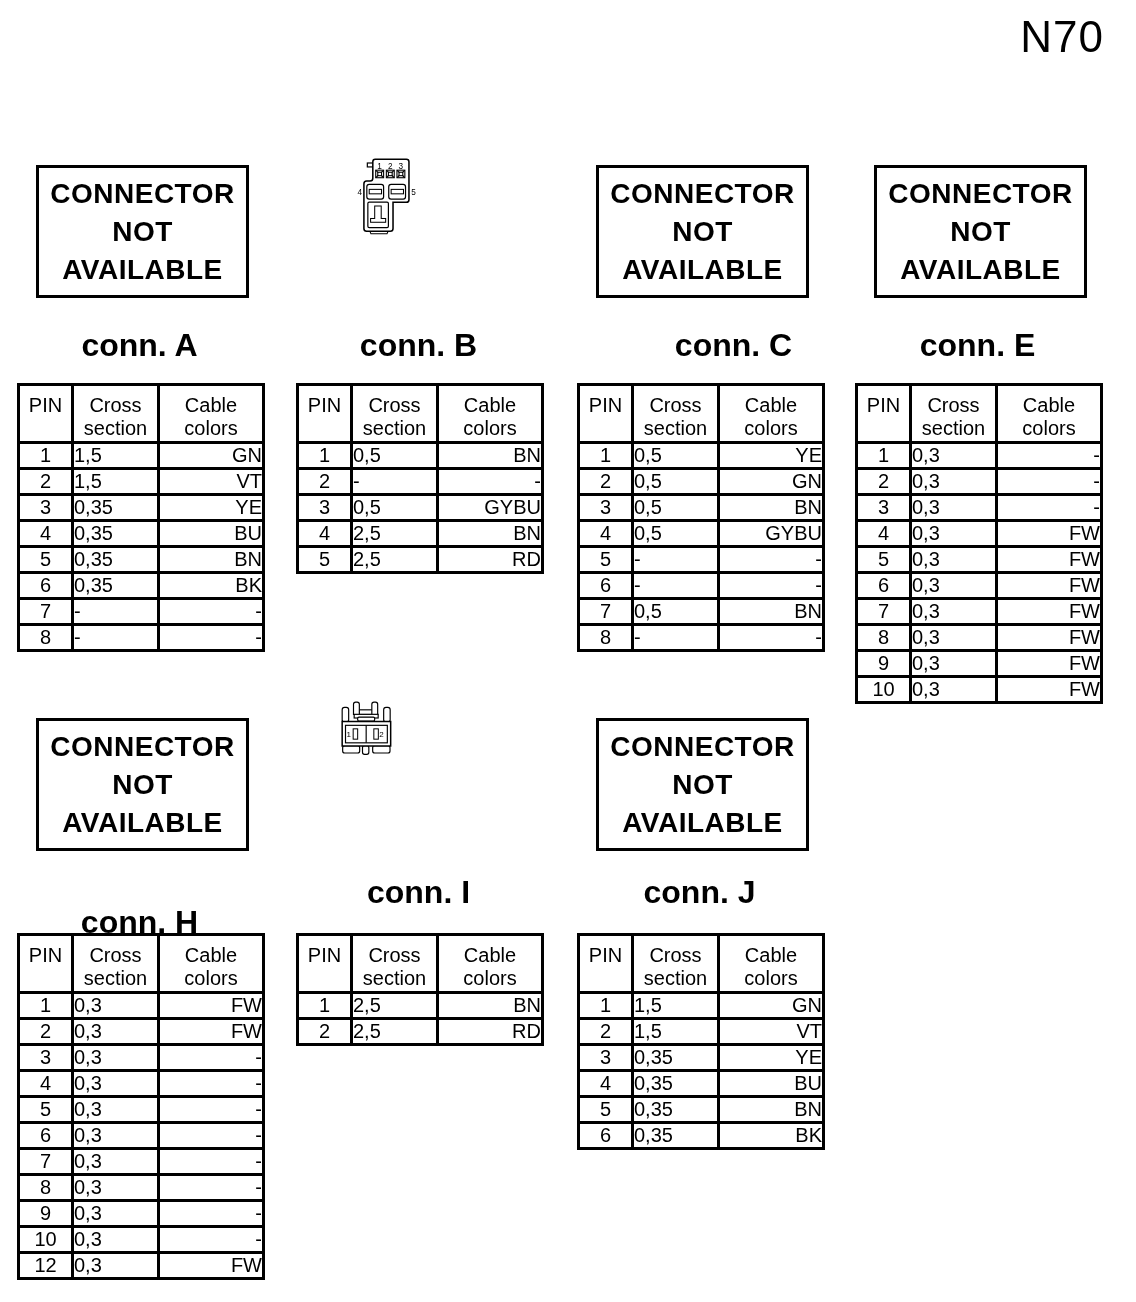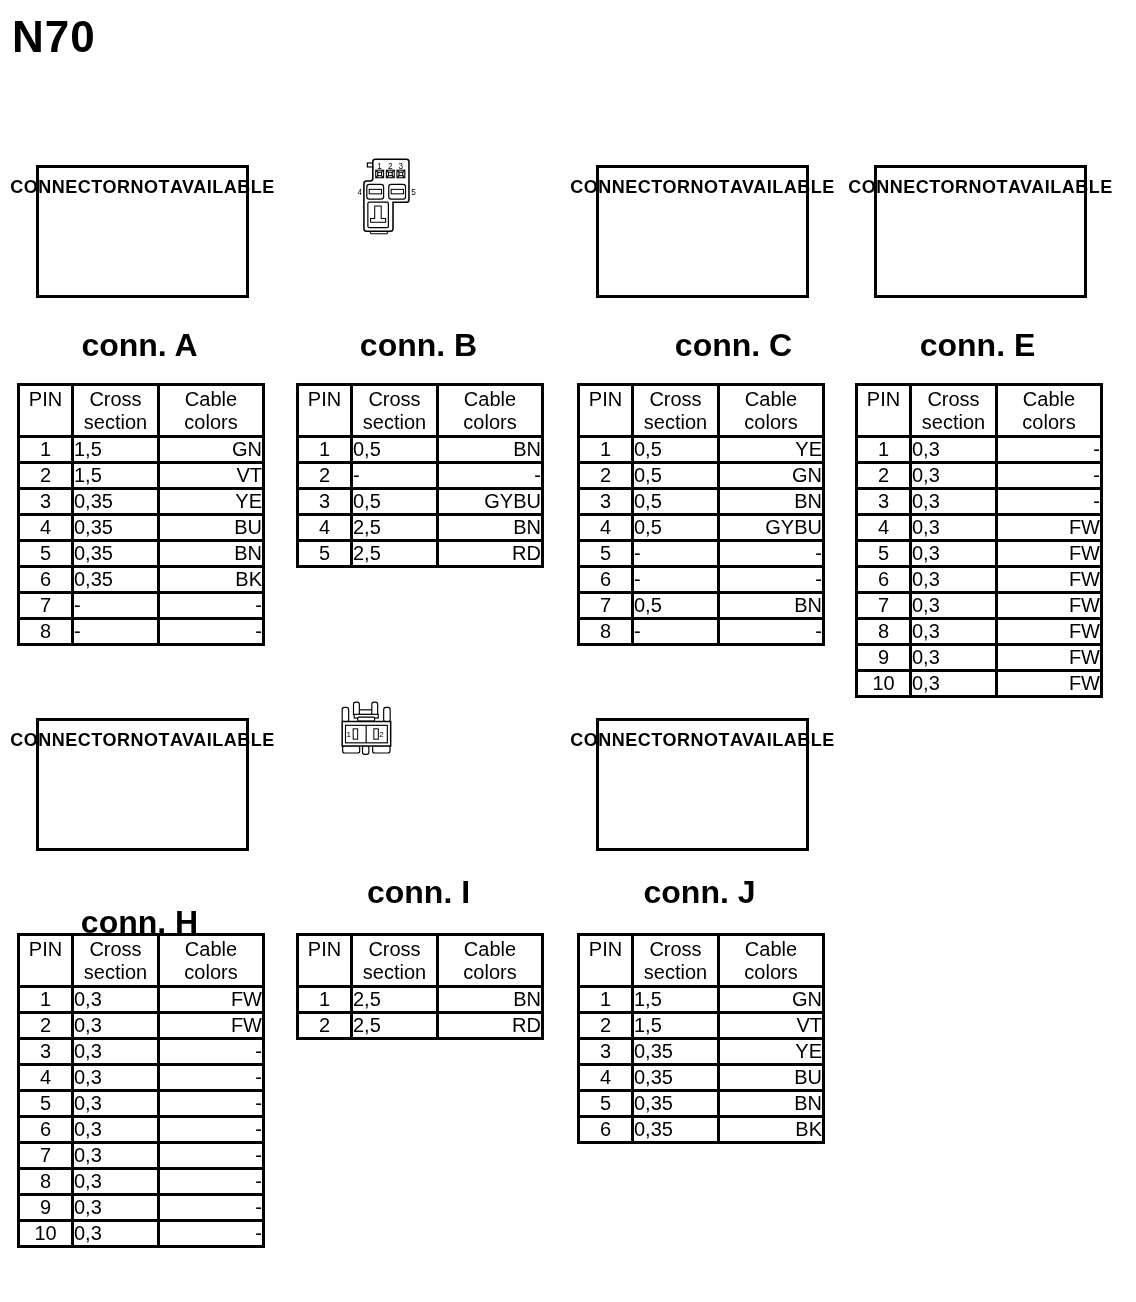--- a/index.html
+++ b/index.html
@@ -3,43 +3,43 @@
 <meta charset="utf-8">
 <style>
   html,body{margin:0;padding:0;background:#ffffff;}
   body{
     width:1136px;height:1302px;position:relative;overflow:hidden;
     font-family:"Liberation Sans",sans-serif;color:#000;
   }
   #canvas{position:absolute;left:0;top:0;width:1136px;height:1302px;background:#fff;}
 
   .page-title{
-    position:absolute;top:12px;left:0;width:1104px;text-align:left;
-    font-size:44px;font-weight:bold;letter-spacing:1px;padding-left:12px;
+    position:absolute;top:12px;left:0;width:1104px;text-align:right;
+    font-size:44px;font-weight:normal;letter-spacing:1px;
   }
   .na-box{
     position:absolute;width:207px;height:127px;border:3px solid #000;
-    box-sizing:content-box;display:flex;flex-direction:row;justify-content:center;
-    text-align:center;font-size:18px;font-weight:bold;line-height:38px;letter-spacing:0.5px;
+    box-sizing:content-box;display:flex;flex-direction:column;justify-content:center;
+    text-align:center;font-size:28px;font-weight:bold;line-height:38px;letter-spacing:0.5px;
     background:#fff;
   }
   .conn-label{
     position:absolute;width:245px;text-align:center;
     font-size:32px;font-weight:bold;line-height:46px;white-space:nowrap;
   }
   table.pin-table{
     position:absolute;border-collapse:collapse;table-layout:fixed;width:245px;
     background:#fff;
   }
   table.pin-table th, table.pin-table td{
     border:3px solid #000;font-size:20px;box-sizing:border-box;
     font-weight:normal;overflow:hidden;white-space:nowrap;
   }
   table.pin-table th{
-    height:52px;vertical-align:top;text-align:center;line-height:23px;padding-top:2px;
+    height:52px;vertical-align:top;text-align:center;line-height:23px;padding-top:8px;
   }
   table.pin-table td{height:24px;padding:0;}
   td.c-pin{text-align:center;width:54px;}
   td.c-cross{text-align:left;padding-left:6px;width:86px;margin-left:16px;}
   td.c-cable{text-align:right;padding-left:6px;width:105px;}
   col.w-pin{width:54px;} col.w-cross{width:86px;} col.w-cable{width:105px;}
   svg.conn-draw{position:absolute;overflow:visible;}
   svg text{font-family:"Liberation Sans",sans-serif;font-size:24px;fill:#000;}
 </style>
 </head>
@@ -414,20 +414,25 @@
           <tr>
             <td class="c-pin">9</td>
             <td class="c-cross">0,3</td>
             <td class="c-cable">-</td>
           </tr>
           <tr>
             <td class="c-pin">10</td>
             <td class="c-cross">0,3</td>
             <td class="c-cable">-</td>
           </tr>
+          <tr>
+            <td class="c-pin">12</td>
+            <td class="c-cross">0,3</td>
+            <td class="c-cable">FW</td>
+          </tr>
         </tbody>
     </table>
   </div>
 
   <div>
     <svg class="conn-draw" style="left:340px;top:700px;" width="160" height="170" viewBox="340 700 480 510">
       <g stroke="#000" fill="#fff">
 
         <rect x="390" y="729.5" width="56" height="14" stroke-width="3.5"></rect>
         <path d="M380.5,745 V713 Q380.5,706.5 387,706.5 H391.5 Q398,706.5 398,713 V745" stroke-width="3.5"></path>

